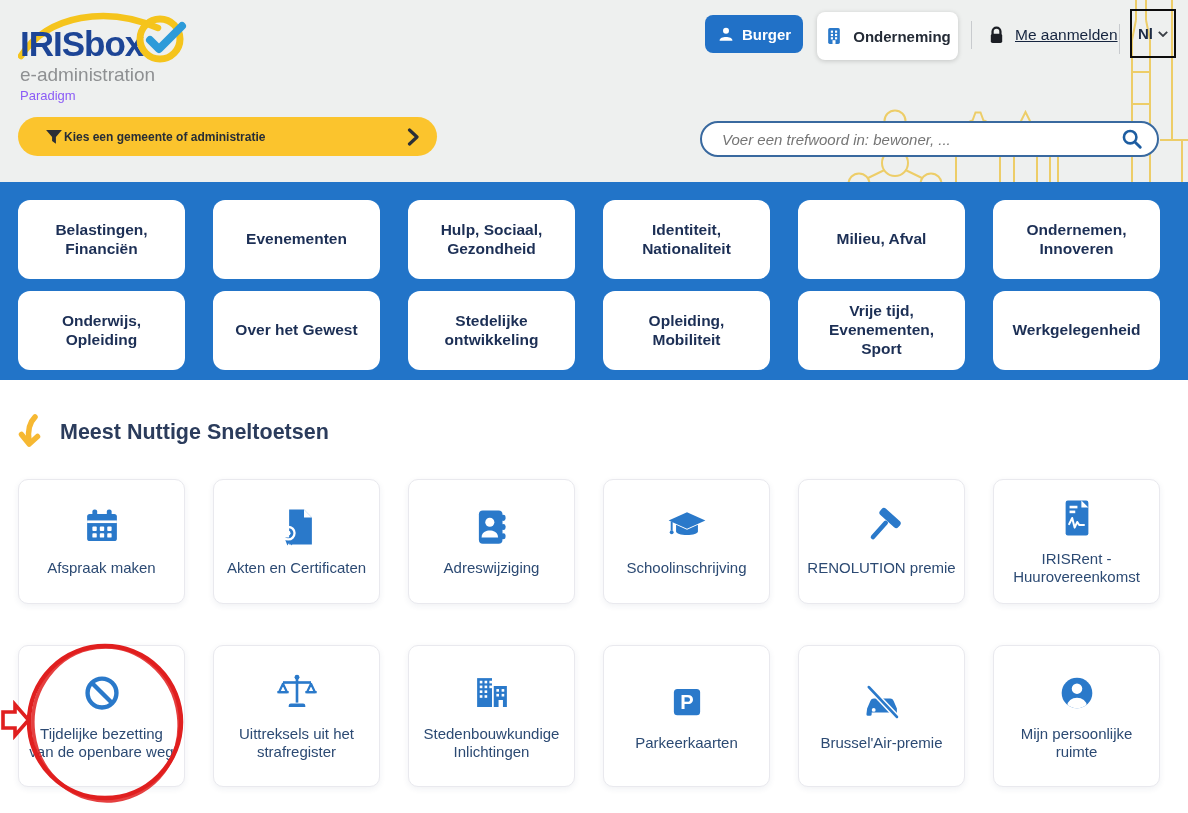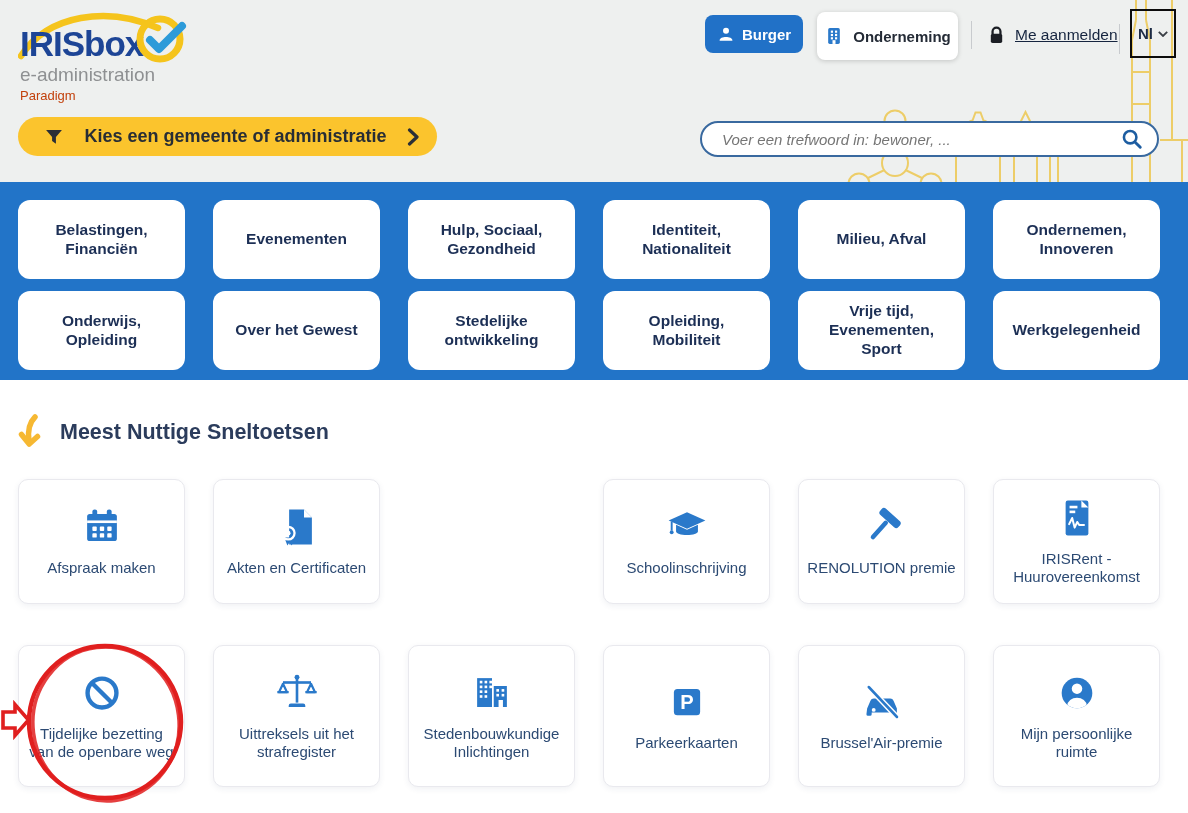--- a/index.html
+++ b/index.html
@@ -6,34 +6,34 @@
   .page{position:relative;width:1188px;height:813px;overflow:hidden;background:#fff;
         font-family:"Liberation Sans","DejaVu Sans",sans-serif;}
   
   .hdr{position:absolute;top:0;left:0;width:1188px;height:182px;background:#eef0ef;overflow:hidden;}
   .skyline{position:absolute;top:0;left:840px;z-index:1;}
   .brand{position:absolute;left:18px;top:8px;width:240px;height:100px;z-index:2;}
   .brand-arc{position:absolute;left:0;top:-4px;}
   .brand-name{position:absolute;left:2px;top:16px;font-size:35px;font-weight:800;color:#1d4596;letter-spacing:-1px;}
   .brand-badge{position:absolute;left:116px;top:4px;}
   .brand-sub{position:absolute;left:2px;top:56px;font-size:19px;color:#8e9092;}
-  .brand-by{position:absolute;left:2px;top:80px;font-size:13px;color:#c2410c;}
+  .brand-by{position:absolute;left:2px;top:80px;font-size:13px;color:#8b5cf6;}
   .btn-burger{position:absolute;left:705px;top:15px;width:98px;height:38px;background:#2171c7;border-radius:8px;
       display:flex;align-items:center;justify-content:center;gap:7px;color:#fff;font-weight:700;font-size:15px;cursor:pointer;z-index:2;}
   .btn-ond{position:absolute;left:817px;top:12px;width:141px;height:48px;background:#fff;border-radius:8px;
       box-shadow:0 1px 5px rgba(0,0,0,.18);display:flex;align-items:center;justify-content:center;gap:9px;
       color:#242b36;font-weight:600;font-size:15px;cursor:pointer;z-index:2;}
   .vsep{position:absolute;width:1px;background:#c8cbce;z-index:2;}
   .login{position:absolute;left:986px;top:21px;height:28px;display:flex;align-items:center;gap:8px;cursor:pointer;z-index:2;}
   .login span{font-size:15.5px;font-weight:400;color:#16253f;text-decoration:underline;}
   .nl-box{position:absolute;left:1130px;top:9px;width:46px;height:49px;border:2.5px solid #0c0c0c;box-sizing:border-box;
       display:flex;align-items:center;justify-content:center;gap:5px;font-size:15px;font-weight:600;color:#1c2a44;cursor:pointer;z-index:2;}
   .filter-pill{position:absolute;left:18px;top:117px;width:419px;height:39px;background:#fbc42d;border-radius:20px;
       display:flex;align-items:center;padding:0 18px 0 26px;box-sizing:border-box;cursor:pointer;z-index:2;}
-  .filter-pill .flabel{flex:1;text-align:center;font-size:18px;font-weight:600;color:#272d35;}
+  .filter-pill .flabel{flex:1;font-size:12px;font-weight:600;color:#272d35;}
   .search-pill{position:absolute;left:700px;top:121px;width:459px;height:36px;background:#fff;border:2px solid #39699f;
       border-radius:19px;display:flex;align-items:center;box-sizing:border-box;padding:0 14px 0 18px;z-index:2;}
   .search-pill input{flex:1;border:none;outline:none;background:transparent;font-style:italic;font-size:15px;color:#5f6e7e;
       font-family:inherit;}
   
   .band{position:absolute;top:182px;left:0;width:1188px;height:198px;background:#2274c8;}
   .cat{position:absolute;width:167px;height:79px;background:#fff;border-radius:12px;display:flex;align-items:center;
       justify-content:center;text-align:center;font-size:15.5px;font-weight:600;color:#1c2f55;line-height:1.22;
       padding:0 10px;box-sizing:border-box;cursor:pointer;}
   .band .r0{top:18px}.band .r1{top:109px}
@@ -209,20 +209,31 @@
   <div class="sc r0 col1">
     <svg class="ico" width="42" height="42" viewBox="0 0 48 48" fill="#2a79ca">
       <path d="M15 4 h17 l9 9 v31 h-26 z"></path>
       <path d="M32 4 l9 9 h-9 z" fill="#fff"></path>
       <path d="M9.5 36 L13 45 L15.5 41.5 L18 45 L21.5 36 Z"></path>
       <circle cx="14" cy="31" r="7.2" fill="none" stroke="#fff" stroke-width="2.6"></circle>
       <circle cx="14" cy="31" r="2.6" fill="#fff"></circle>
     </svg>
     <span>Akten en Certificaten</span>
   </div>
+  <div class="sc r0 col2">
+    <svg class="ico" width="42" height="42" viewBox="0 0 48 48" fill="#2a79ca">
+      <rect x="9" y="5" width="27" height="38" rx="4.5"></rect>
+      <rect x="34" y="10" width="5.5" height="7" rx="2.7"></rect>
+        <rect x="34" y="20.5" width="5.5" height="7" rx="2.7"></rect>
+        <rect x="34" y="31" width="5.5" height="7" rx="2.7"></rect>
+      <circle cx="21.5" cy="18.5" r="5.2" fill="#fff"></circle>
+      <path d="M12.5 33.5 c1.5 -7.5 16.5 -7.5 18 0 l0.5 2.5 h-19 z" fill="#fff"></path>
+    </svg>
+    <span>Adreswijziging</span>
+  </div>
   <div class="sc r0 col3">
     <svg class="ico" width="42" height="42" viewBox="0 0 48 48" fill="#2a79ca">
       <path d="M24 7 L45 16.5 L24 26 L3 16.5 Z"></path>
       <path d="M11.5 21.5 v7.5 c0 2.2 5.6 4 12.5 4 s12.5 -1.8 12.5 -4 v-7.5 L24 27.2 Z"></path>
       <path d="M6.5 18 v10" stroke="#2a79ca" stroke-width="2.2" fill="none"></path>
         <circle cx="6.5" cy="30" r="2.2"></circle>
     </svg>
     <span>Schoolinschrijving</span>
   </div>
   <div class="sc r0 col4">

